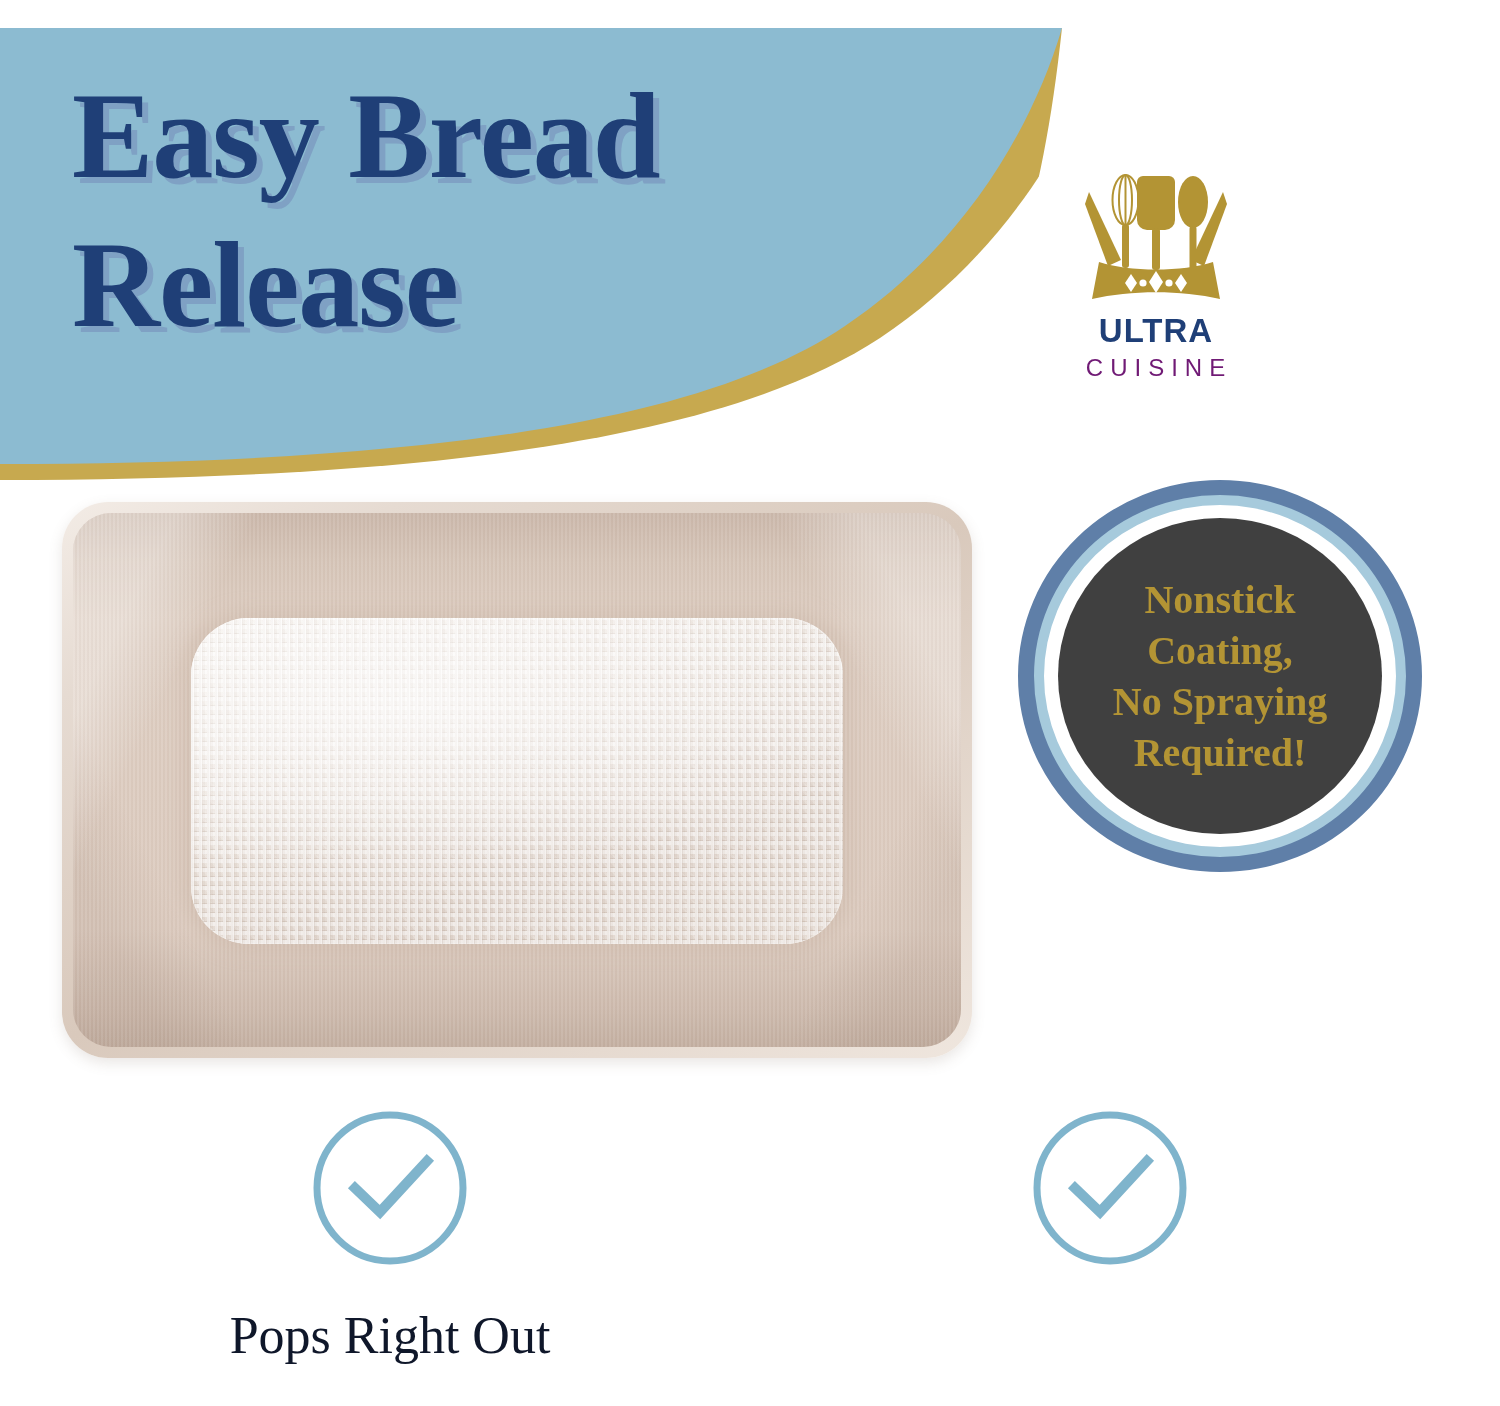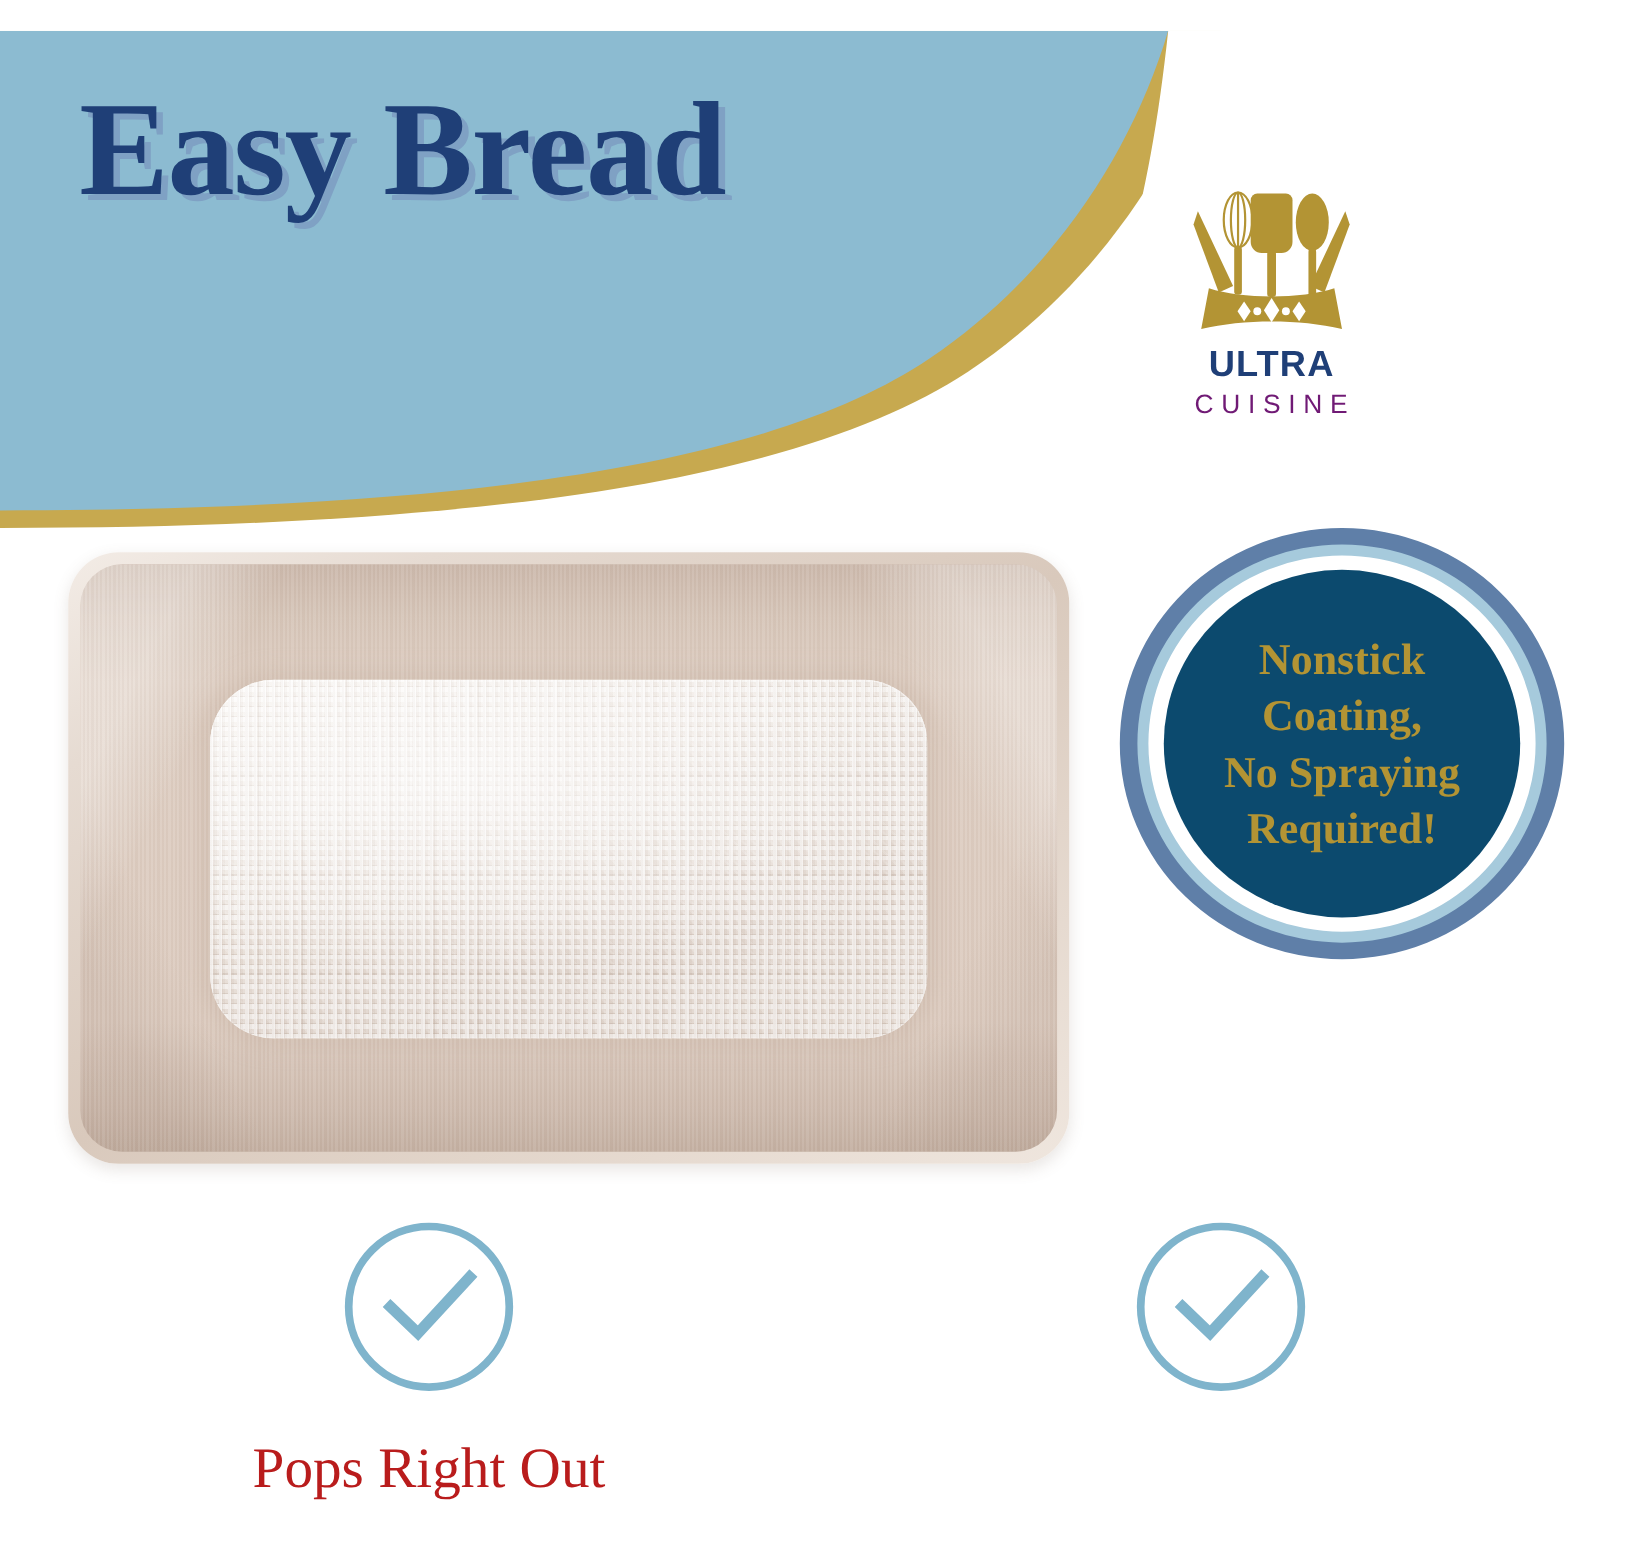--- a/index.html
+++ b/index.html
@@ -179,21 +179,21 @@
   .badge-ring-inner {
     position: absolute;
     left: 16px; top: 15px; right: 16px; bottom: 15px;
     border-radius: 50%;
     border: 10px solid #A6CADC;
   }
   .badge-face {
     position: absolute;
     left: 40px; top: 38px; right: 40px; bottom: 38px;
     border-radius: 50%;
-    background: #0c4a6e;
+    background: #404040;
     display: flex;
     align-items: center;
     justify-content: center;
   }
   .badge-text {
     font-family: "Liberation Serif", "DejaVu Serif", serif;
     font-weight: bold;
     font-size: 40px;
     line-height: 1.28;
     color: #B39434;
@@ -214,21 +214,21 @@
     display: flex;
     flex-direction: column;
     align-items: center;
   }
   .check-circle { display: block; }
   .feature-label {
     margin-top: 38px;
     font-family: "Liberation Serif", "DejaVu Serif", serif;
     font-size: 52px;
     line-height: 1.22;
-    color: #b91c1c;
+    color: #0f172a;
     max-width: 430px;
   }
 </style>
 </head>
 <body>
 
 <div id="poster">
 
   <div id="banner">
     <svg width="1500" height="470" viewBox="0 0 1500 470" xmlns="http://www.w3.org/2000/svg">
@@ -247,20 +247,21 @@
       <path d="M1112,0
                C1080,112 1000,232 878,312
                C756,392 520,442 80,446
                L80,470 L1500,470 L1500,0 Z" fill="none"></path>
       <path d="M1092,0 C1062,116 988,236 868,316 C742,400 490,448 0,452" fill="none" stroke="#C7A94F" stroke-width="0"></path>
     </svg>
   </div>
 
   <div id="headline">
     <div class="headline-line">Easy Bread</div>
+    <div class="headline-line">Release</div>
   </div>
 
   <div id="brand">
     <svg id="crown-icon" width="150" height="140" viewBox="0 0 150 140" xmlns="http://www.w3.org/2000/svg">
       <g fill="#B39434">
 
         <path d="M8,24 L40,92 L27,98 L4,36 Z"></path>
 
         <path d="M142,24 L110,92 L123,98 L146,36 Z"></path>
 

